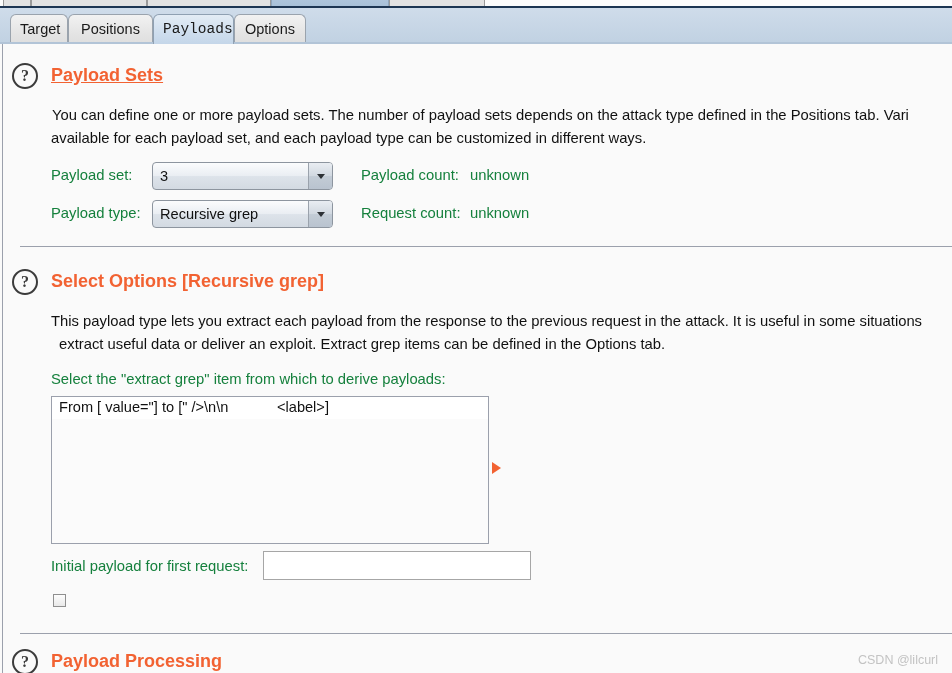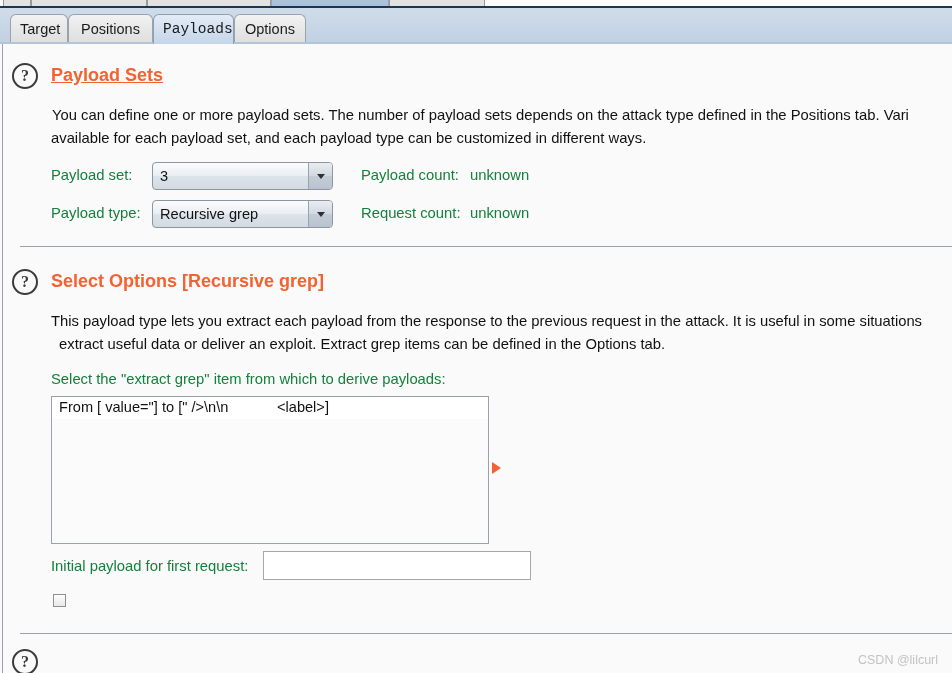--- a/index.html
+++ b/index.html
@@ -275,16 +275,17 @@
     <div class="playmarker" style="left:492px; top:418px;"></div>
 
     <div class="lbl" style="left:51px; top:514px;">Initial payload for first request:</div>
     <input class="tinput" type="text" style="left: 263px; top: 507px; width: 268px; height: 29px;" placeholder="">
 
     <div class="cbox" style="left:53px; top:550px;"></div>
 
     <div class="divider" style="top:589px;"></div>
 
     <div class="helpicon" style="left:12px; top:605px;">?</div>
+    <div class="sect-title" style="left:51px; top:607px;">Payload Processing</div>
 
     <div class="watermark" style="left:858px; top:609px;">CSDN @lilcurl</div>
   </div>
 </div>
 
 </body></html>

